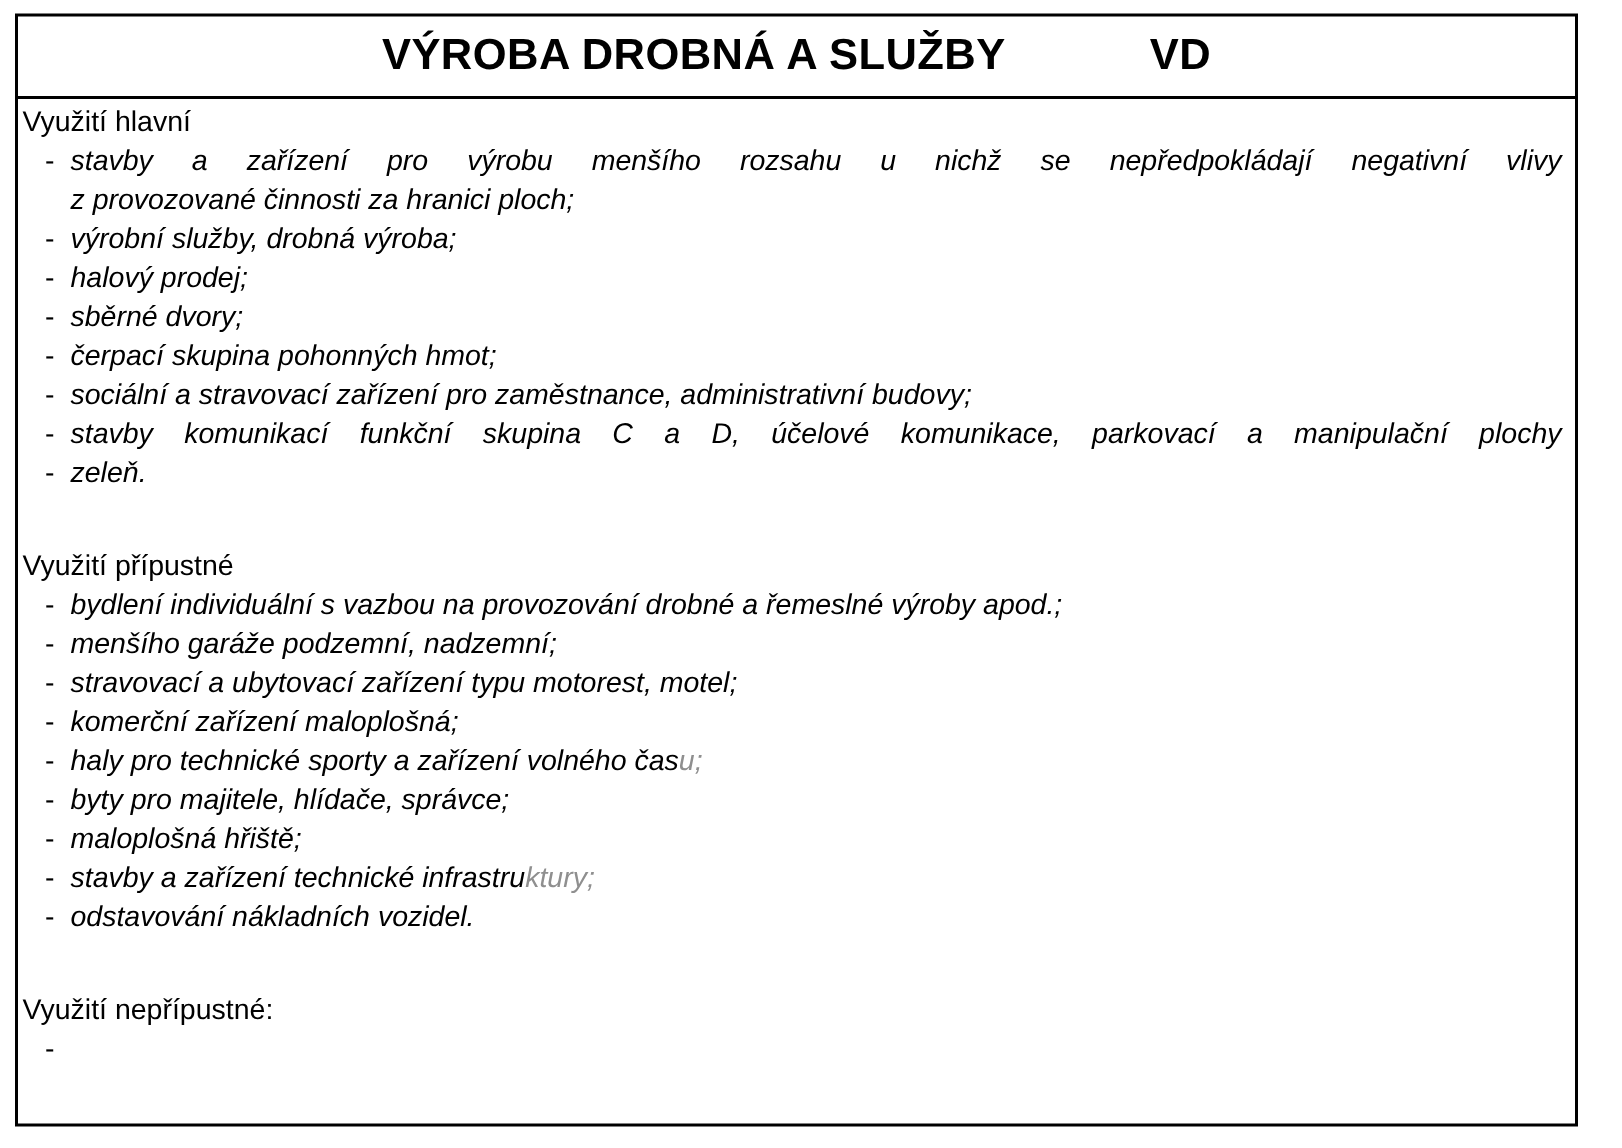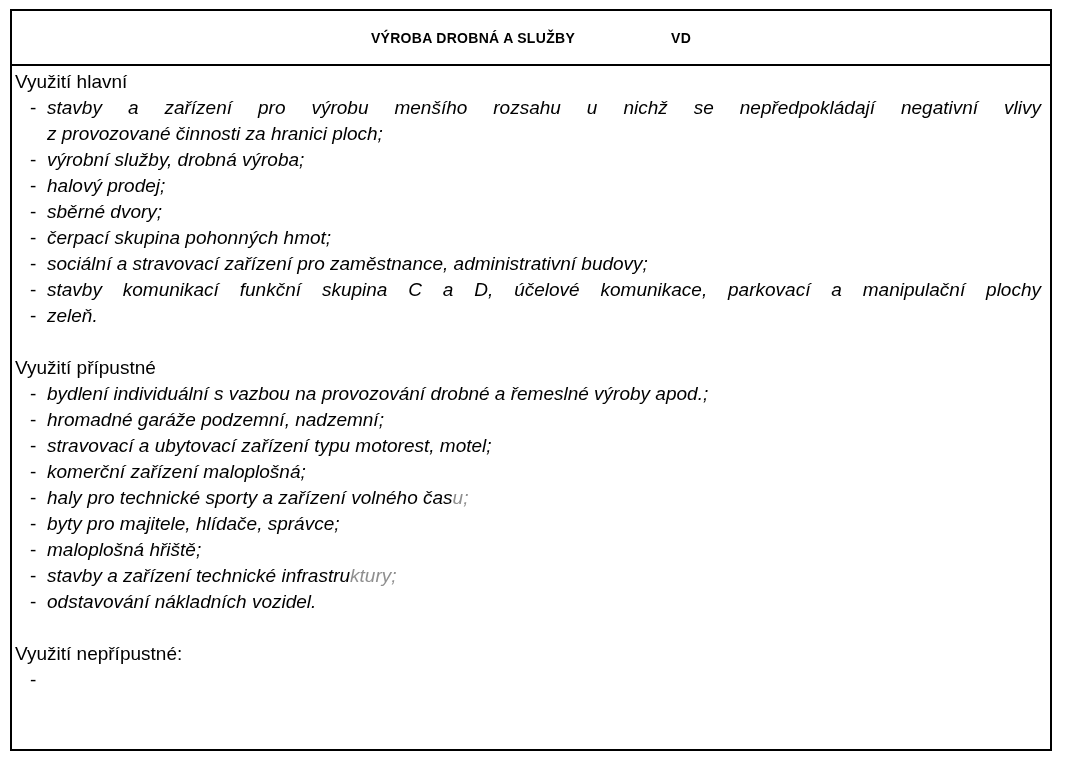--- a/index.html
+++ b/index.html
@@ -29,34 +29,34 @@
     box-sizing: border-box;
     background: #ffffff;
   }
   .title-row {
     height: 53px;
     border-bottom: 2px solid #000000;
     display: flex;
     align-items: center;
     justify-content: center;
     font-weight: bold;
-    font-size: 14px;
+    font-size: 29px;
     letter-spacing: 0.3px;
     white-space: nowrap;
   }
   .title-code {
     margin-left: 96px;
   }
   .tbody {
     padding: 3px 9px 0 3px;
     font-size: 19px;
     line-height: 26px;
   }
   .section + .section {
-    margin-top: 26px;
+    margin-top: 36px;
   }
   .heading {
     font-weight: normal;
   }
   .item {
     position: relative;
     padding-left: 32px;
   }
   .item .dash {
     position: absolute;
@@ -123,21 +123,21 @@
           </div>
         </div>
         <div class="section">
           <div class="heading">Využití přípustné</div>
           <div class="item">
             <span class="dash">-</span>
             <div class="line"><span class="txt">bydlení individuální s vazbou na provozování drobné a řemeslné výroby apod.;</span></div>
           </div>
           <div class="item">
             <span class="dash">-</span>
-            <div class="line"><span class="txt">hromadné garáže podzemní, nadzemní;</span></div>
+            <div class="line"><span class="txt">menšího garáže podzemní, nadzemní;</span></div>
           </div>
           <div class="item">
             <span class="dash">-</span>
             <div class="line"><span class="txt">stravovací a ubytovací zařízení typu motorest, motel;</span></div>
           </div>
           <div class="item">
             <span class="dash">-</span>
             <div class="line"><span class="txt">komerční zařízení maloplošná;</span></div>
           </div>
           <div class="item">

